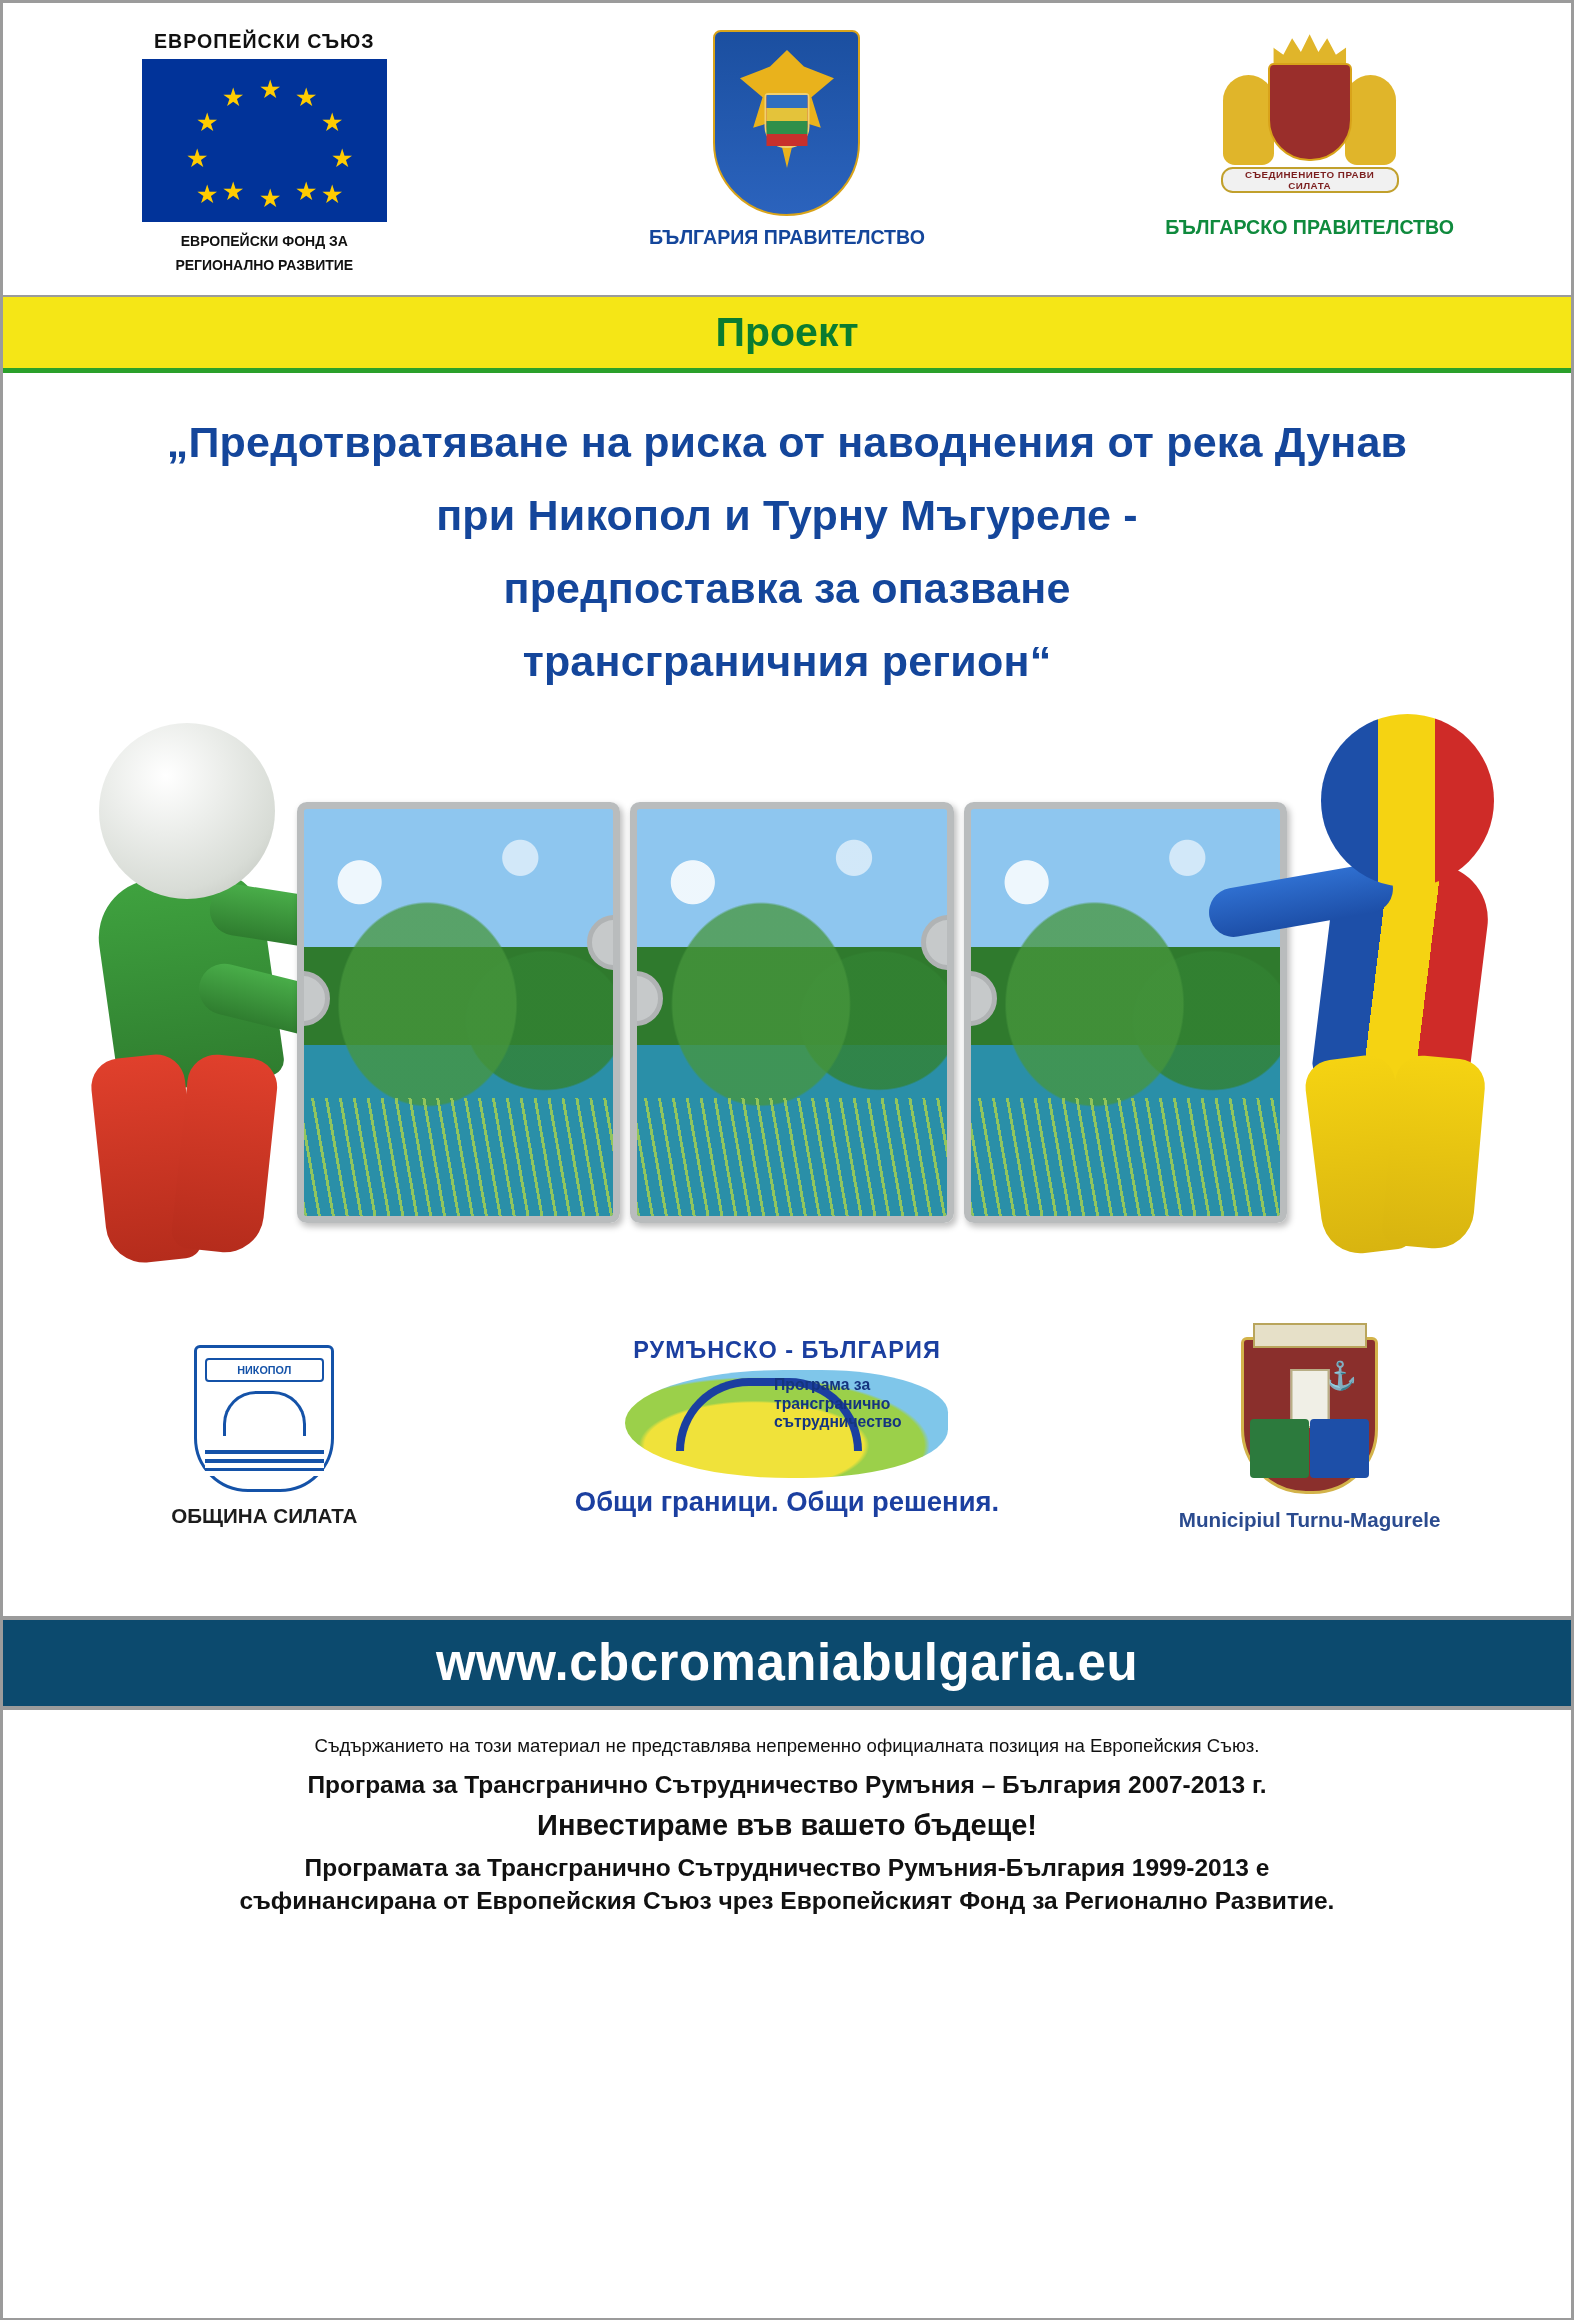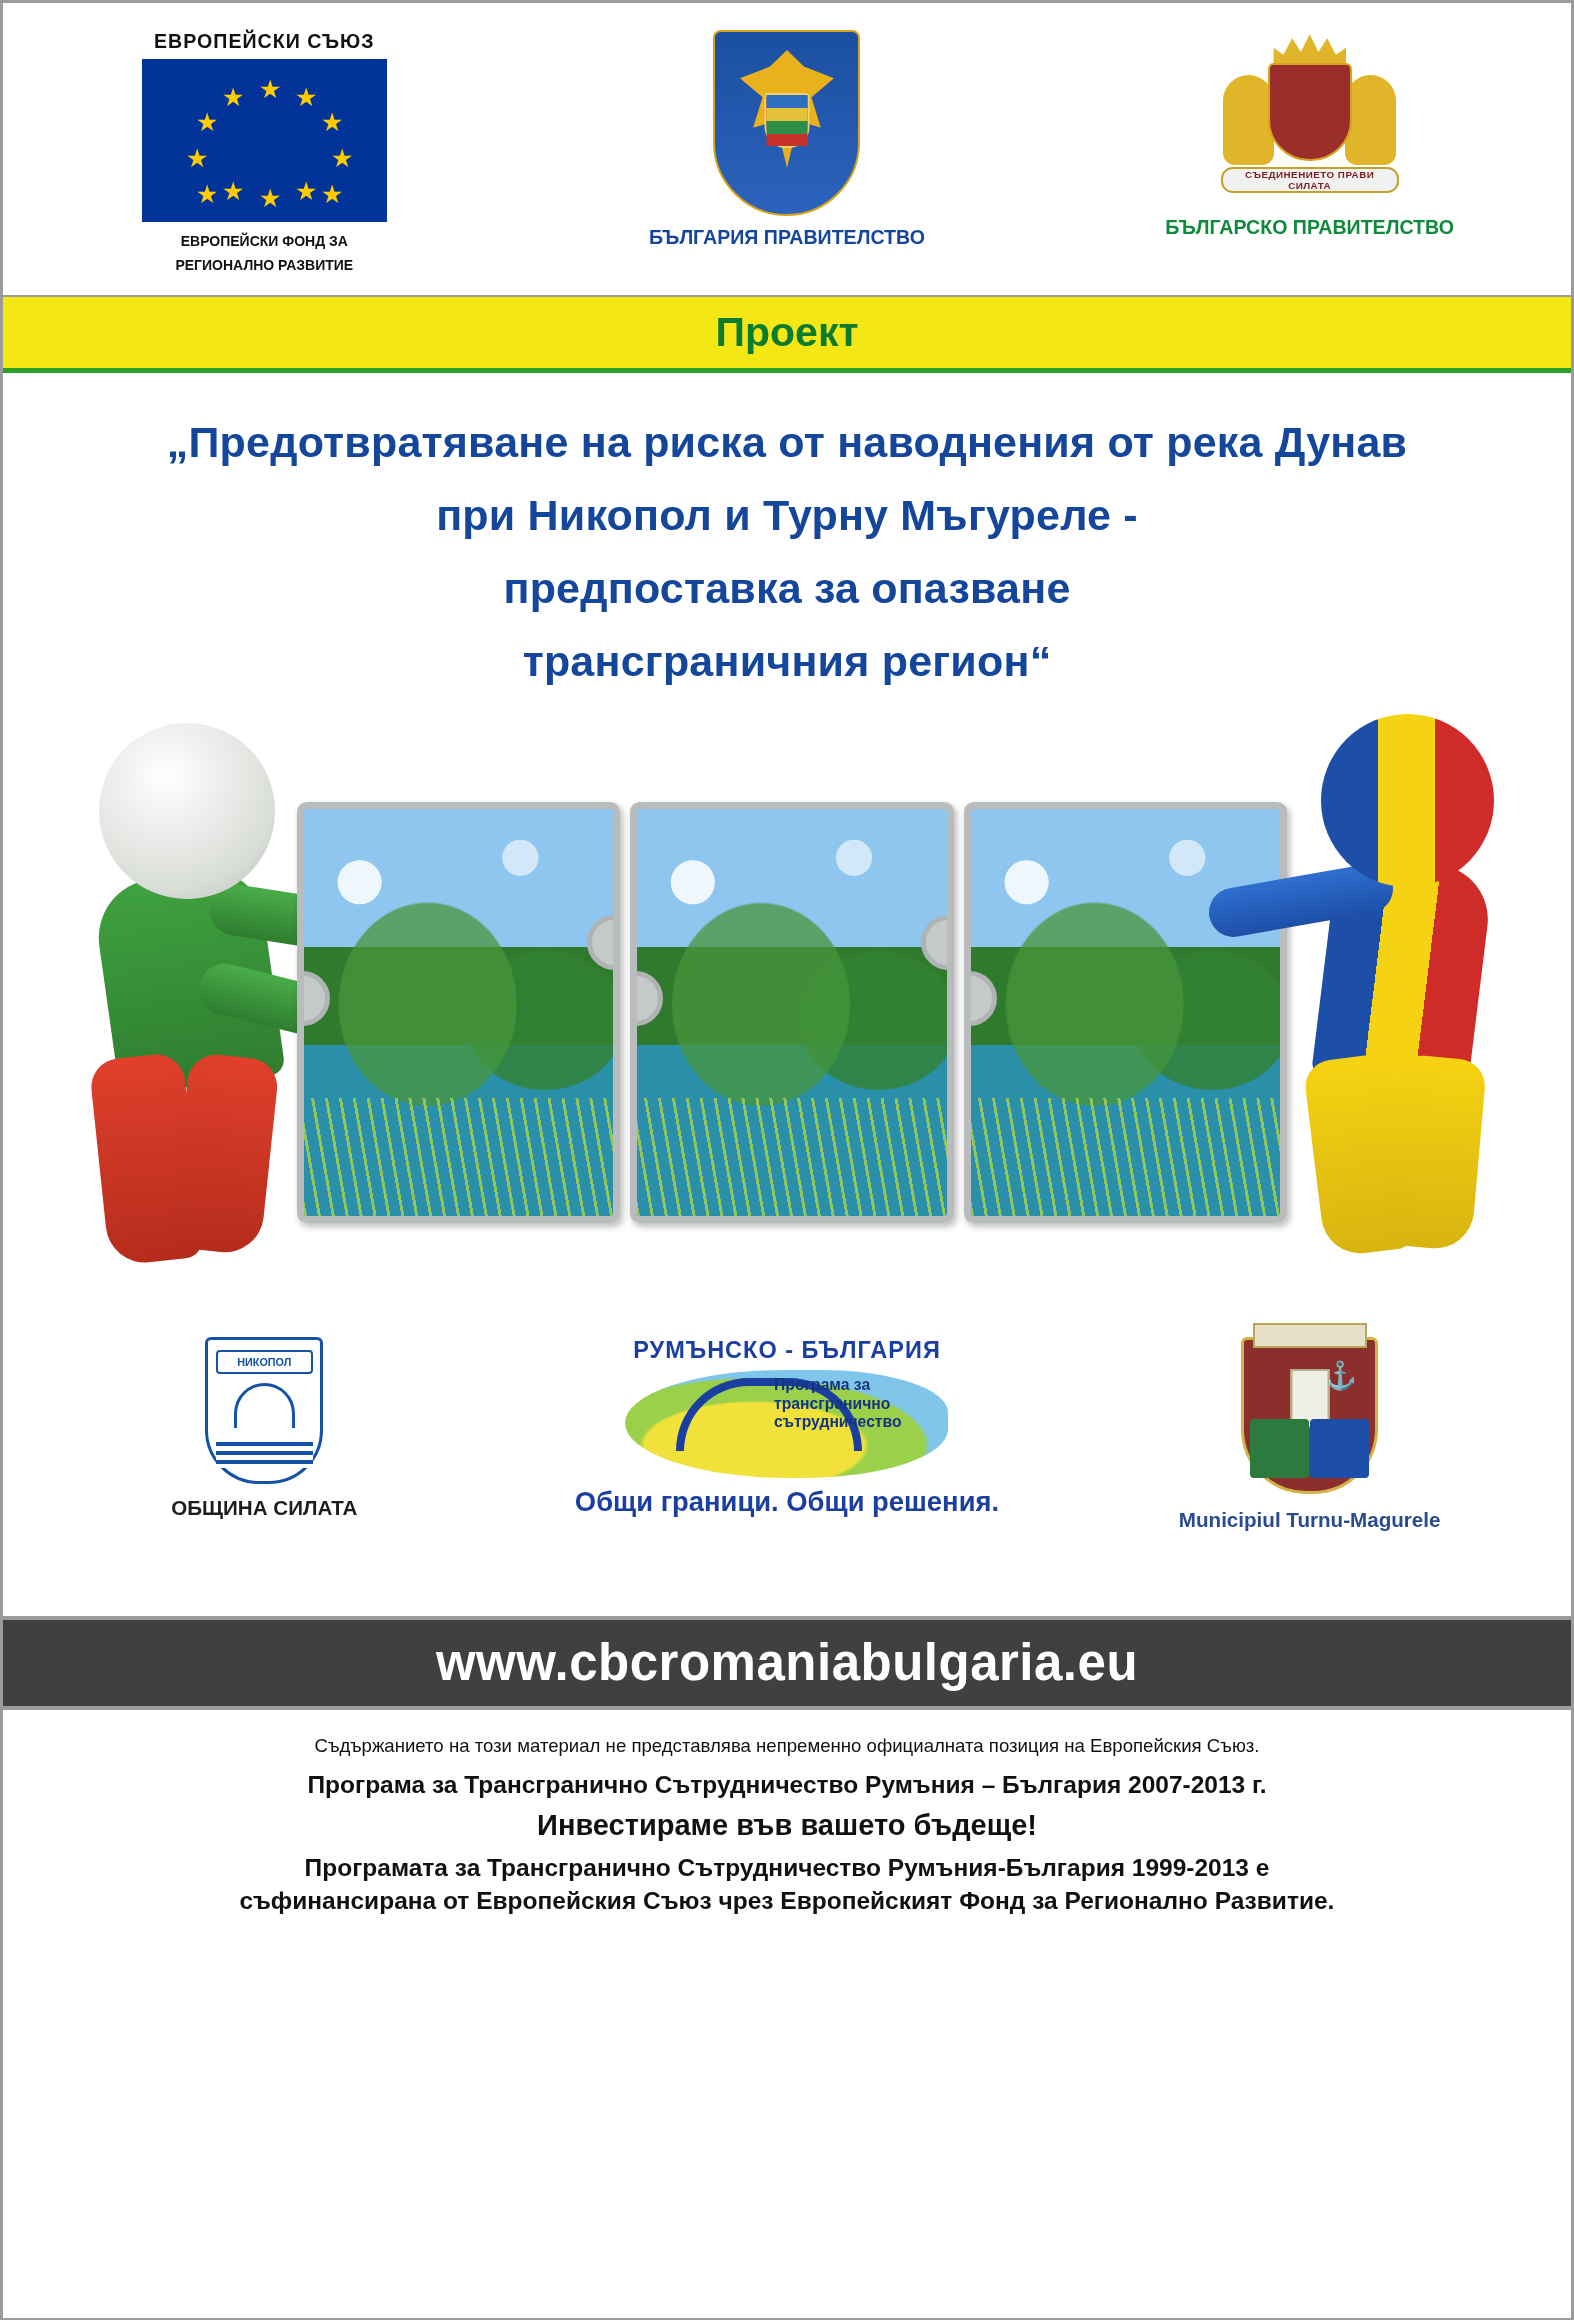--- a/index.html
+++ b/index.html
@@ -246,21 +246,21 @@
 
   
   .logos {
     position: relative;
     height: 294px;
     display: flex; align-items: flex-start; justify-content: space-around;
     padding-top: 15.7px;
   }
   .logo-block { width: 470px; text-align: center; }
   .nikopol-crest {
-    width: 118px; height: 147px; margin: 0 auto;
+    width: 140px; height: 147px; margin: 8px auto;
     border: 3.9px solid #1452a8; border-radius: 5.9px 5.9px 54px 54px;
     position: relative; background: #fff;
   }
   .nk-band {
     position: absolute; left: 7.8px; right: 7.8px; top: 9.8px; height: 23.5px;
     border: 2.9px solid #1452a8; border-radius: 3.9px;
     font-size: 10.8px; color: #1452a8; font-weight: bold;
     display: flex; align-items: center; justify-content: center;
   }
   .nk-arch {
@@ -310,21 +310,21 @@
   .tm-tower {
     position: absolute; left: 50%; top: 29px; transform: translateX(-50%);
     width: 39px; height: 59px; background: #f0efe6; border: 2px solid #b8ae86;
   }
   .tm-green { position: absolute; left: 5.9px; bottom: 13.7px; width: 59px; height: 59px; background:#2c7a3d; border-radius: 3.9px;}
   .tm-blue { position: absolute; right: 5.9px; bottom: 13.7px; width: 59px; height: 59px; background:#1d4fa8; border-radius: 3.9px;}
   .tm-anchor { position:absolute; right: 17.6px; top: 19.6px; font-size: 27.4px; color:#fff; }
 
   
   .web-band {
-    height: 94px; background: #404040;
+    height: 94px; background: #0c4a6e;
     border-top: 4.9px solid #9b9b9b; border-bottom: 4.9px solid #9b9b9b;
     display: flex; align-items: center; justify-content: center;
   }
   .web-url { font-size: 51px; font-weight: bold; color: #ffffff; letter-spacing: 0.5px; }
 
   
   .footer { padding: 25.5px 39px 9.8px 39px; text-align: center; }
   .f1 { font-size: 18.6px; color: #111; margin-bottom: 13.7px; }
   .f2 { font-size: 24.5px; font-weight: bold; color: #111; margin-bottom: 9.8px; }
   .f3 { font-size: 29px; font-weight: bold; color: #111; margin-bottom: 9.8px; }

